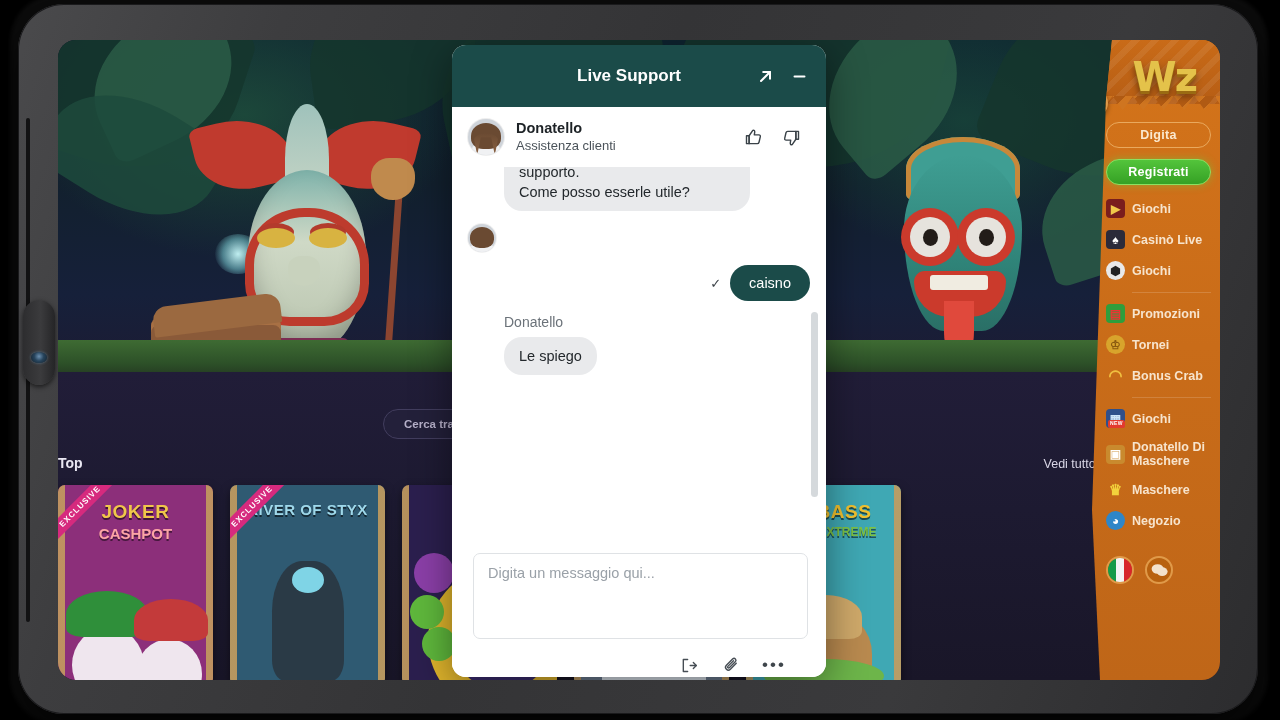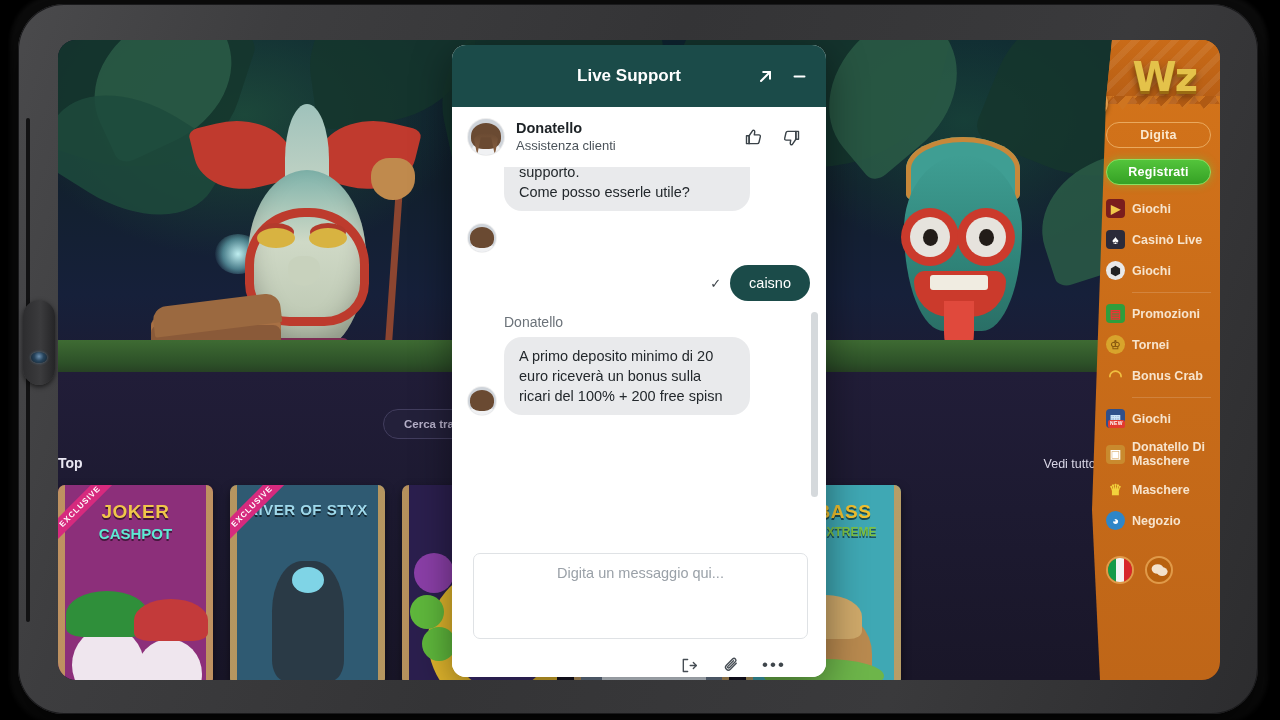--- a/index.html
+++ b/index.html
@@ -477,21 +477,21 @@
   }
   .scrollbar-track {
     position: absolute; right: 4px; top: 0; bottom: 0; width: 8px;
   }
   .scrollbar-thumb {
     position: absolute; right: 4px; top: 145px;
     width: 7px; height: 185px;
     border-radius: 4px; background: #d5d9dc;
   }
 
-  .composer { flex: 0 0 auto; padding: 14px 18px 0 21px; background: #fff; text-align: center; }
+  .composer { flex: 0 0 auto; padding: 14px 18px 0 21px; background: #fff; }
   .composer-box {
     height: 86px;
     border: 1px solid #dfe2e5;
     border-radius: 7px;
     padding: 11px 14px;
     color: #9aa1a8; font-size: 14.5px;
   }
   .composer-tools {
     display: flex; justify-content: flex-end; align-items: center;
     gap: 19px; padding: 14px 22px 0 0;
@@ -578,21 +578,21 @@
     <div class="tiles">
 
       <div class="tile" style="margin-left:0px;background:#8c2f7a;">
         <div class="plank"></div>
         <div class="ribbon">EXCLUSIVE</div>
         <div class="char-blob" style="left:14px;bottom:-18px;width:72px;height:76px;background:#efe6ee;"></div>
         <div class="char-blob" style="left:78px;bottom:-24px;width:66px;height:70px;background:#efe6ee;"></div>
         <div class="char-blob" style="left:8px;bottom:48px;width:82px;height:46px;background:#2f8f3a;border-radius:50% 50% 20% 20%;"></div>
         <div class="char-blob" style="left:76px;bottom:44px;width:74px;height:42px;background:#c33a3a;border-radius:50% 50% 20% 20%;"></div>
         <div class="tile-title" style="color:#f0c64a;">JOKER</div>
-        <div class="tile-sub" style="color:#5eead4;">CASHPOT</div>
+        <div class="tile-sub" style="color:#fca5a5;">CASHPOT</div>
       </div>
 
       <div class="tile" style="background:#2f5a72;">
         <div class="plank"></div>
         <div class="ribbon">EXCLUSIVE</div>
         <div class="char-blob" style="left:42px;bottom:4px;width:72px;height:120px;background:#2a3a46;border-radius:42% 42% 18% 18%;"></div>
         <div class="char-blob" style="left:62px;bottom:92px;width:32px;height:26px;background:#7fd4e6;border-radius:50%;"></div>
         <div class="tile-title" style="color:#9fd8ea;font-size:15px;">RIVER OF STYX</div>
       </div>
 
@@ -771,29 +771,25 @@
             </div>
           </div>
 
           <div class="msg-row out">
             <span class="check">✓</span>
             <div class="bubble out">caisno</div>
           </div>
 
           <div class="sender-label">Donatello</div>
 
-
           <div class="msg-row">
-            <div class="msg-av">
-              <div class="body" style="position:absolute;left:50%;bottom:-3px;transform:translateX(-50%);width:24px;height:12px;border-radius:7px 7px 0 0;background:#f0f1f3;"></div>
-              <div class="face" style="position:absolute;left:50%;top:54%;transform:translate(-50%,-50%);width:13px;height:16px;border-radius:48% 48% 44% 44%;background:#d9a882;"></div>
-              <div class="hair" style="position:absolute;left:50%;top:10%;transform:translateX(-50%);width:24px;height:21px;border-radius:50% 50% 40% 40%;background:#6a4a32;"></div>
-            </div>
-            <div class="bubble">A primo deposito minimo di 20 euro riceverà un bonus sulla ricari del 100% + 200 free spisn</div>
-          </div>
+            <div class="msg-av spacer"></div>
+            <div class="bubble">Le spiego</div>
+          </div>
+
 
         </div>
 
         <div class="scrollbar-track">
           <div class="scrollbar-thumb"></div>
         </div>
       </div>
 
       <div class="composer">
         <div class="composer-box">Digita un messaggio qui...</div>

